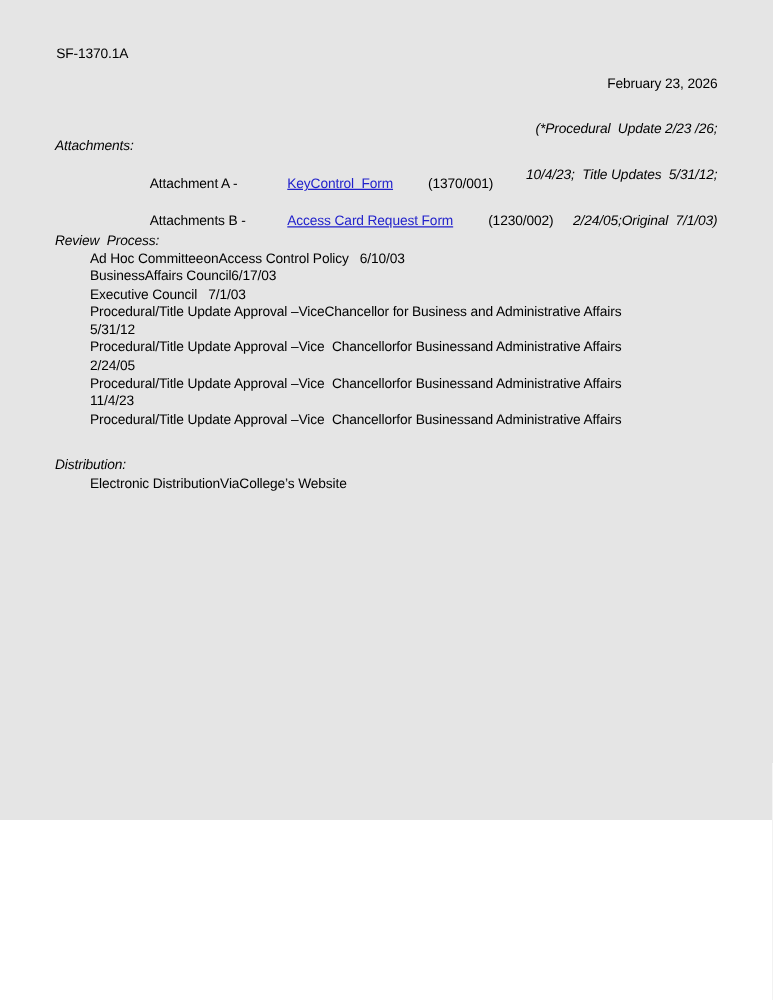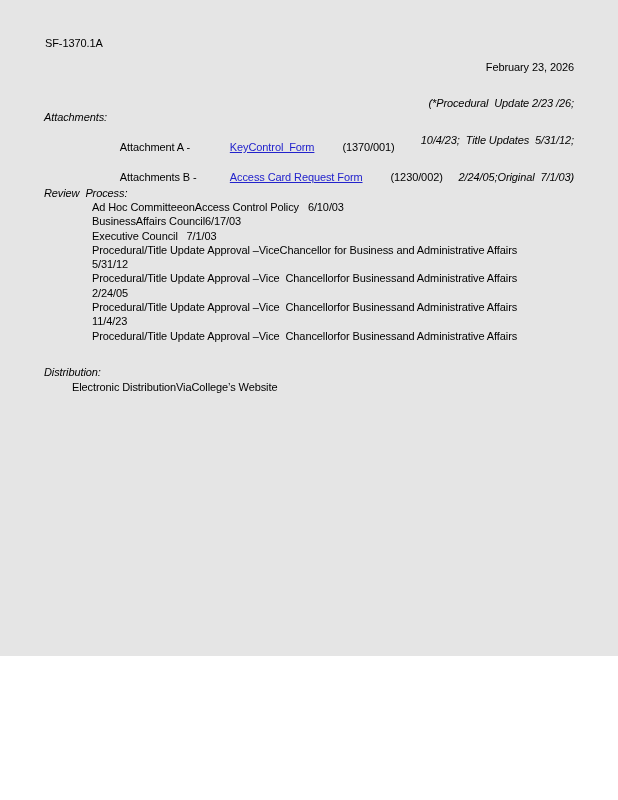--- a/index.html
+++ b/index.html
@@ -31,21 +31,21 @@
   .attach-label { display: inline-block; width: 110px; white-space: pre; margin-left: 36px; }
   .doc-link {
     color: var(--link-color, #2222cc);
     text-decoration: underline;
     white-space: pre;
     cursor: pointer;
   }
   .attach-code { color: #000000; white-space: pre; padding-left: 28px; }
   .review-heading { top: 186px; }
   .review-lines { position: absolute; left: 0; top: 200px; right: 0; }
-  .review-line { line-height: 14.3px; padding-left: 72px; white-space: pre; margin-left: 20px; }
+  .review-line { line-height: 14.3px; padding-left: 72px; white-space: pre; }
   .review-line.indent-2 { }
   .distribution-heading { top: 365px; }
   .distribution-line { left: 72px; top: 380px; line-height: 14px; }
   .page-number { left: 276px; top: 745px; line-height: 14px; }
 </style>
 </head>
 <body>
 
 <div class="page">
 

